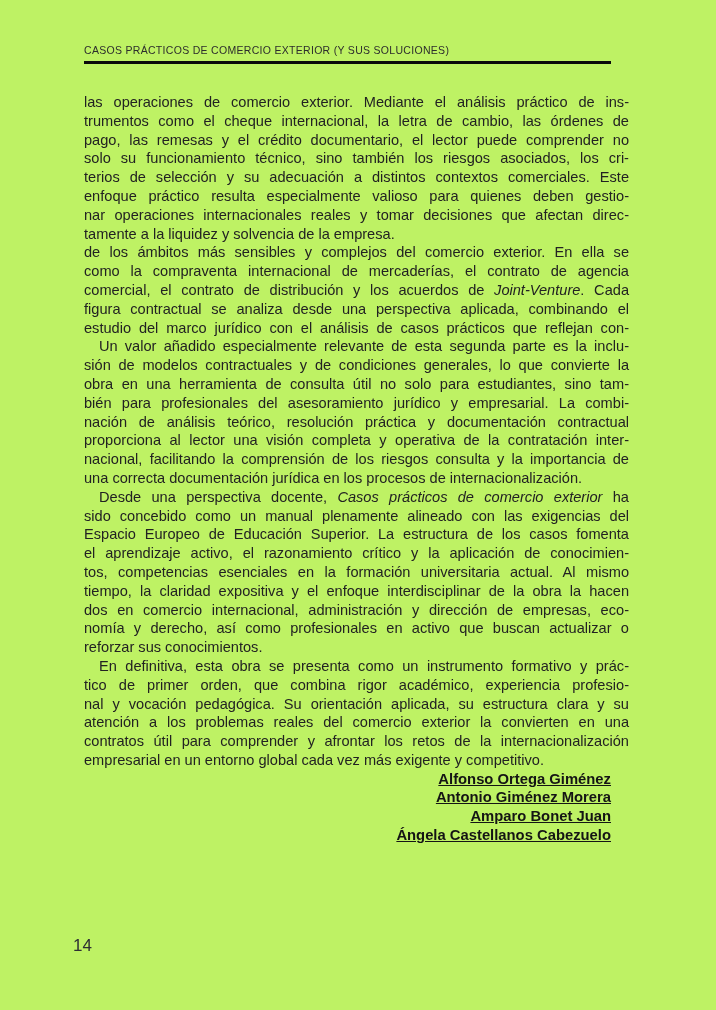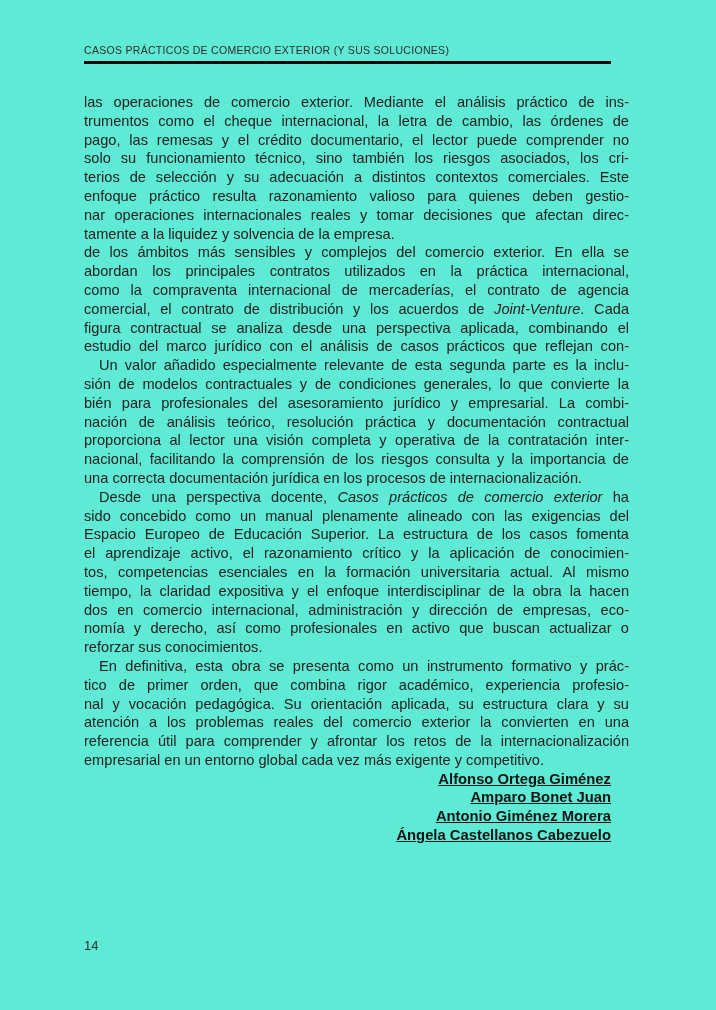--- a/index.html
+++ b/index.html
@@ -1,20 +1,20 @@
 <!DOCTYPE html>
 <html><head>
 <meta charset="utf-8">
 <style>
   html, body { margin: 0; padding: 0; background: #ffffff; }
   .page {
     position: relative;
     width: 716px;
     height: 1010px;
-    background: #5eead4;
+    background: #bef264;
     font-family: "Liberation Sans", sans-serif;
     overflow: hidden;
   }
   .running-header {
     position: absolute;
     left: 84px;
     top: 44px;
     width: 527px;
     font-size: 10.5px;
     line-height: 12px;
@@ -52,57 +52,57 @@
     text-align: right;
     font-weight: bold;
     font-size: 14.8px;
     line-height: 18.8px;
     color: #141414;
     text-decoration: underline;
   }
   .author-name { height: 18.8px; }
   .page-number {
     position: absolute;
-    left: 84px;
+    left: 73px;
     top: 938px;
-    font-size: 13px;
+    font-size: 17px;
     line-height: 16px;
     color: #2e2e33;
   }
 </style>
 </head>
 <body>
 
 <div class="page">
 
   <div class="running-header">CASOS PRÁCTICOS DE COMERCIO EXTERIOR (Y SUS SOLUCIONES)</div>
 
   <div class="body-text">
 
   <div class="paragraph">
         <div class="line">las operaciones de comercio exterior. Mediante el análisis práctico de ins-</div>
         <div class="line">trumentos como el cheque internacional, la letra de cambio, las órdenes de</div>
         <div class="line">pago, las remesas y el crédito documentario, el lector puede comprender no</div>
         <div class="line">solo su funcionamiento técnico, sino también los riesgos asociados, los cri-</div>
         <div class="line">terios de selección y su adecuación a distintos contextos comerciales. Este</div>
-        <div class="line">enfoque práctico resulta razonamiento valioso para quienes deben gestio-</div>
+        <div class="line">enfoque práctico resulta especialmente valioso para quienes deben gestio-</div>
         <div class="line">nar operaciones internacionales reales y tomar decisiones que afectan direc-</div>
         <div class="line last">tamente a la liquidez y solvencia de la empresa.</div>
       </div>
       <div class="paragraph">
         <div class="line">de los ámbitos más sensibles y complejos del comercio exterior. En ella se</div>
-        <div class="line">abordan los principales contratos utilizados en la práctica internacional,</div>
         <div class="line">como la compraventa internacional de mercaderías, el contrato de agencia</div>
         <div class="line">comercial, el contrato de distribución y los acuerdos de <em>Joint-Venture</em>. Cada</div>
         <div class="line">figura contractual se analiza desde una perspectiva aplicada, combinando el</div>
         <div class="line">estudio del marco jurídico con el análisis de casos prácticos que reflejan con-</div>
       </div>
       <div class="paragraph">
         <div class="line indent">Un valor añadido especialmente relevante de esta segunda parte es la inclu-</div>
         <div class="line">sión de modelos contractuales y de condiciones generales, lo que convierte la</div>
+        <div class="line">obra en una herramienta de consulta útil no solo para estudiantes, sino tam-</div>
         <div class="line">bién para profesionales del asesoramiento jurídico y empresarial. La combi-</div>
         <div class="line">nación de análisis teórico, resolución práctica y documentación contractual</div>
         <div class="line">proporciona al lector una visión completa y operativa de la contratación inter-</div>
         <div class="line">nacional, facilitando la comprensión de los riesgos consulta y la importancia de</div>
         <div class="line last">una correcta documentación jurídica en los procesos de internacionalización.</div>
       </div>
       <div class="paragraph">
         <div class="line indent">Desde una perspectiva docente, <em>Casos prácticos de comercio exterior</em> ha</div>
         <div class="line">sido concebido como un manual plenamente alineado con las exigencias del</div>
         <div class="line">Espacio Europeo de Educación Superior. La estructura de los casos fomenta</div>
@@ -111,26 +111,26 @@
         <div class="line">tiempo, la claridad expositiva y el enfoque interdisciplinar de la obra la hacen</div>
         <div class="line">dos en comercio internacional, administración y dirección de empresas, eco-</div>
         <div class="line">nomía y derecho, así como profesionales en activo que buscan actualizar o</div>
         <div class="line last">reforzar sus conocimientos.</div>
       </div>
       <div class="paragraph">
         <div class="line indent">En definitiva, esta obra se presenta como un instrumento formativo y prác-</div>
         <div class="line">tico de primer orden, que combina rigor académico, experiencia profesio-</div>
         <div class="line">nal y vocación pedagógica. Su orientación aplicada, su estructura clara y su</div>
         <div class="line">atención a los problemas reales del comercio exterior la convierten en una</div>
-        <div class="line">referencia útil para comprender y afrontar los retos de la internacionalización</div>
+        <div class="line">contratos útil para comprender y afrontar los retos de la internacionalización</div>
         <div class="line last">empresarial en un entorno global cada vez más exigente y competitivo.</div>
       </div>
       <div class="authors">
         <div class="author-name">Alfonso Ortega Giménez</div>
+        <div class="author-name">Antonio Giménez Morera</div>
         <div class="author-name">Amparo Bonet Juan</div>
-        <div class="author-name">Antonio Giménez Morera</div>
         <div class="author-name">Ángela Castellanos Cabezuelo</div>
       </div>
     </div>
 
   <div class="page-number">14</div>
 
 </div>
 
 </body></html>

